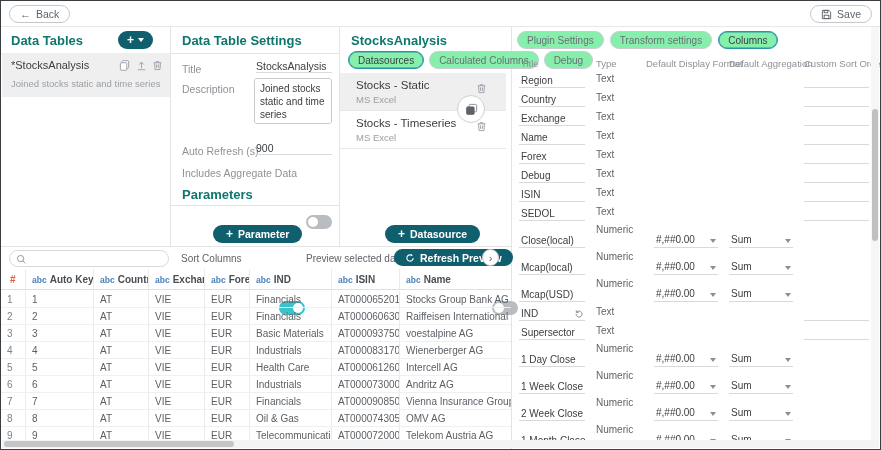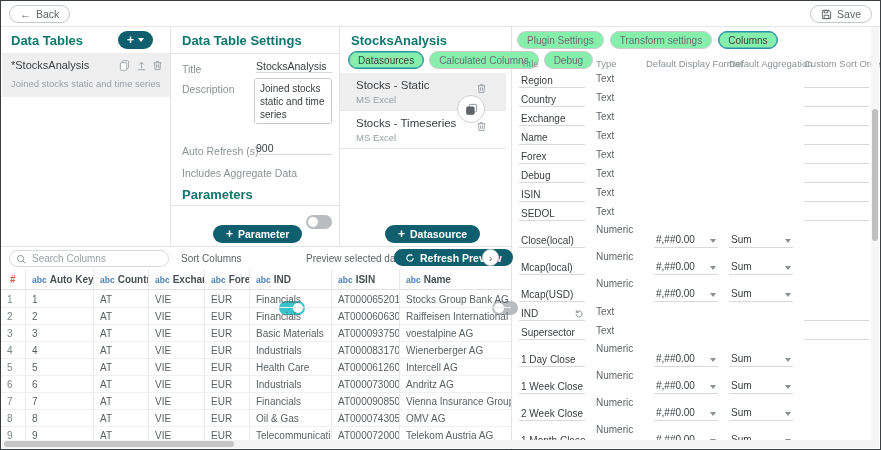--- a/index.html
+++ b/index.html
@@ -468,21 +468,20 @@
     </div>
 
   
   <div class="search-wrap">
     <span class="abs" style="left:6px;top:3px;">
       <svg class="ic" width="11" height="11" viewBox="0 0 12 12">
           <circle cx="5" cy="5" r="3.4" fill="none" stroke="#8a8f94"></circle>
           <path d="M7.6 7.6l2.6 2.6" stroke="#8a8f94"></path>
         </svg>
     </span>
-    <input placeholder="Search Columns" style="">
   </div>
   <div class="abs" style="left:180px;top:252px;font-size:10px;color:#5f6368;">Sort Columns</div>
   <span class="toggle on abs" style="left:248px;top:250px;"><span class="knob"></span></span>
   <div class="abs" style="left:305px;top:252px;font-size:10px;color:#5f6368;">Preview selected datasource</div>
   <span class="toggle abs" style="left:430px;top:250px;"><span class="knob"></span></span>
   
   
   
   <button class="btn-teal abs" style="left:393px;top:248px;height:17px;padding:0 11px;">
     <span style="display:inline-flex;">

